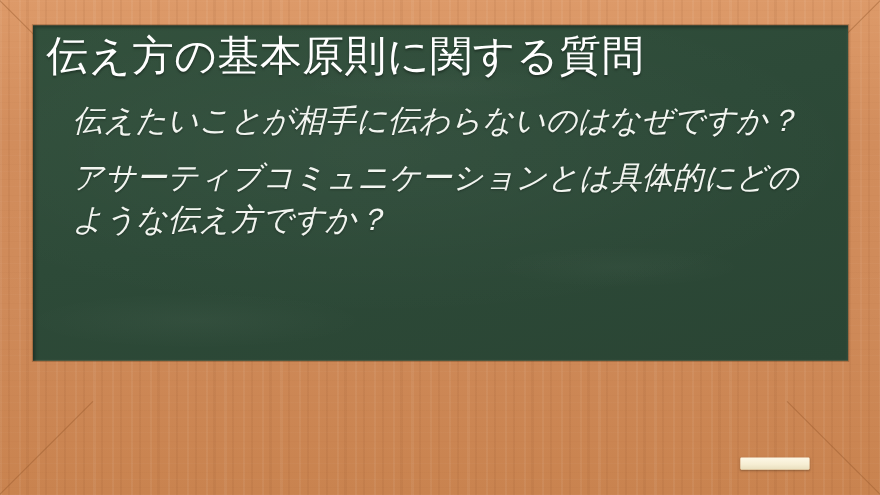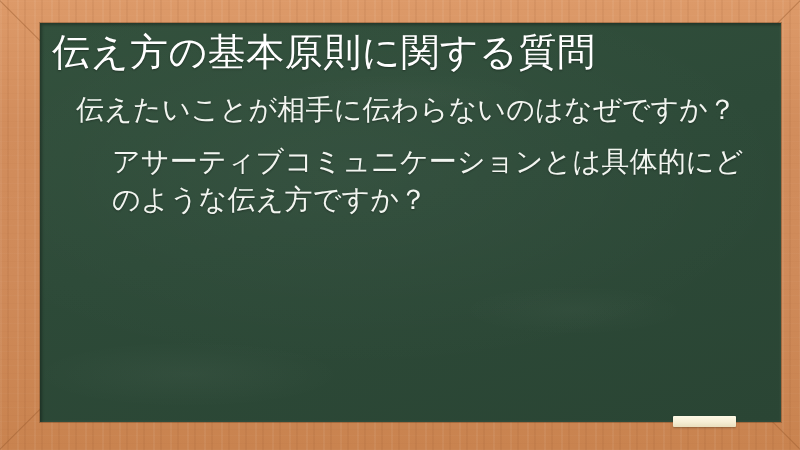--- a/index.html
+++ b/index.html
@@ -63,24 +63,24 @@
     pointer-events: none;
   }
   .mitre.tl { top: 0;   left: 0;    transform-origin: 0 0;       transform: rotate(45deg); }
   .mitre.tr { top: 0;   right: 0;   transform-origin: 100% 0;    transform: rotate(-45deg); }
   .mitre.bl { bottom: 0;left: 0;    transform-origin: 0 100%;    transform: rotate(-45deg); }
   .mitre.br { bottom: 0;right: 0;   transform-origin: 100% 100%; transform: rotate(45deg); }
 
   
   .board {
     position: absolute;
-    left: 40px;
+    left: 30px;
     top: 23px;
     width: 741px;
-    height: 399px;
+    height: 305px;
     background:
       radial-gradient(ellipse 85% 70% at 42% 38%,
         rgba(255,255,255,0.035) 0%,
         rgba(255,255,255,0.012) 45%,
         rgba(0,0,0,0.00) 72%),
       linear-gradient(165deg, #32503c 0%, #2d4a38 45%, #2a4534 100%);
     box-shadow:
       inset 2px 2px 3px rgba(0,0,0,0.30),
       inset -1px -1px 2px rgba(255,255,255,0.05),
       0 0 0 1px rgba(90,55,25,0.35);
@@ -112,31 +112,32 @@
     letter-spacing: 0.5px;
     margin: 0 0 14px 0;
     padding-left: 6px;
     text-shadow: 0 1px 2px rgba(0,0,0,0.35);
     white-space: nowrap;
   }
   .bullet-list {
     list-style: none;
     margin: 0;
     padding: 0 0 0 30px;
+    font-style: italic;
   }
   .bullet-item {
     color: #f2f5f0;
     font-size: 28px;
     line-height: 1.36;
     font-weight: 400;
     letter-spacing: 0.2px;
     margin: 0 0 14px 0;
     text-shadow: 0 1px 2px rgba(0,0,0,0.32);
   }
-  .bullet-item:last-child { margin-bottom: 0; margin-left: 36px; }
+  .bullet-item:last-child { margin-bottom: 0; }
 
   
   .chalk {
     position: absolute;
     left: 673px;
     top: 416px;
     width: 63px;
     height: 11px;
     background: linear-gradient(180deg, #fdf8e6 0%, #f6eed4 55%, #e9dfbe 100%);
     border-radius: 1px;

